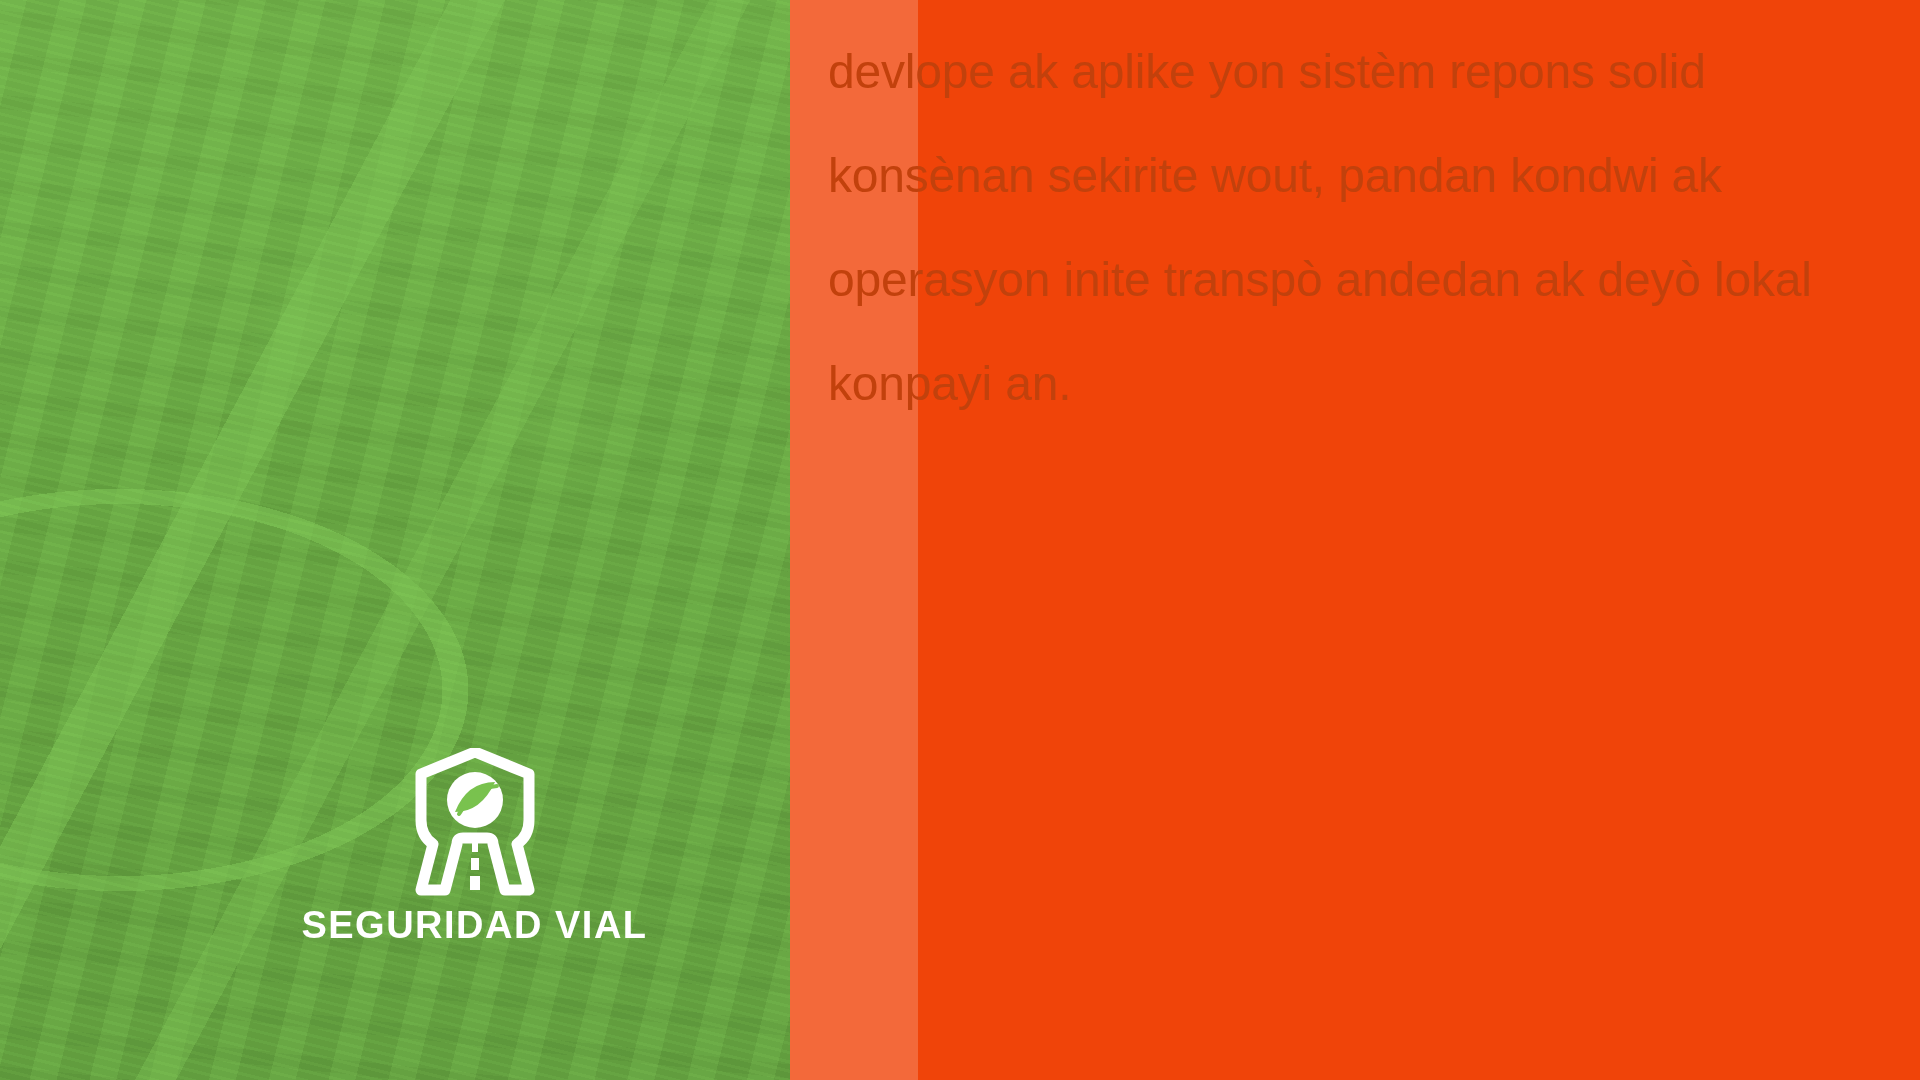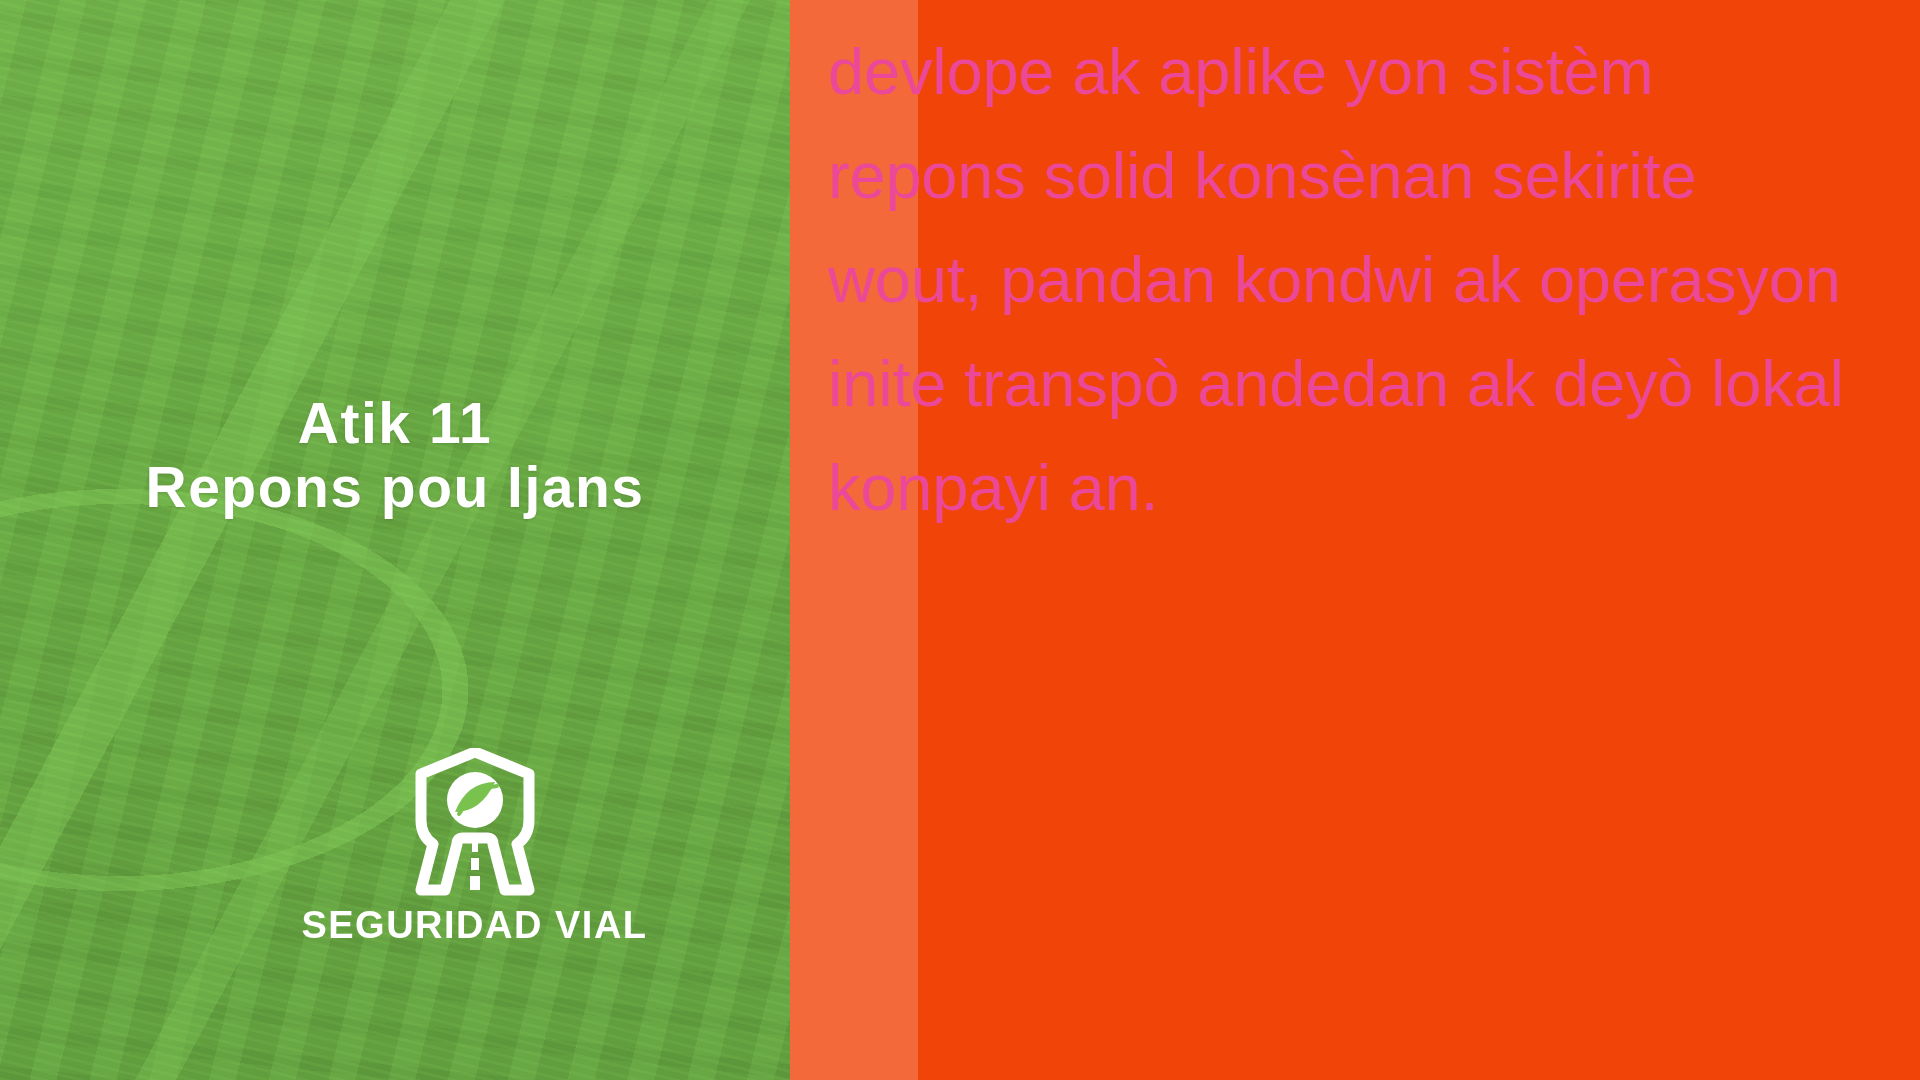--- a/index.html
+++ b/index.html
@@ -152,22 +152,22 @@
     letter-spacing: 1.5px;
     white-space: nowrap;
   }
 
   
   .body-text {
     position: absolute;
     left: 828px;
     top: 20px;
     width: 1020px;
-    color: #ec4899;
-    font-size: 65px;
+    color: #c2410c;
+    font-size: 48px;
     font-weight: 400;
     line-height: 104px;
     z-index: 7;
     letter-spacing: -0.2px;
   }
   .body-text p {
     margin: 0;
   }
 </style>
 </head>
@@ -181,24 +181,20 @@
     <div class="green-wash2"></div>
   </div>
 
   <div class="orange-strip">
 
     <div class="strip-wash"></div>
   </div>
 
   <div class="right-panel"></div>
 
-  <div class="left-title-wrap">
-    <div class="title-line1">Atik 11</div>
-    <div class="title-line2">Repons pou Ijans</div>
-  </div>
 
   <div class="logo-block">
     <svg class="logo-mark" viewBox="0 0 132 150" aria-hidden="true">
 
       <path d="M66 4 L120 26 L120 72 Q120 88 108 96 L120 142 L96 142 L84 96
                Q84 90 78 90 L54 90 Q48 90 48 96 L36 142 L12 142 L24 96
                Q12 88 12 72 L12 26 Z" fill="none" stroke="#ffffff" stroke-width="11" stroke-linejoin="round"></path>
 
       <circle cx="66" cy="52" r="28" fill="#ffffff"></circle>
       <path d="M46 64 Q58 34 86 34 Q72 64 46 64 Z" fill="#79c24e"></path>

